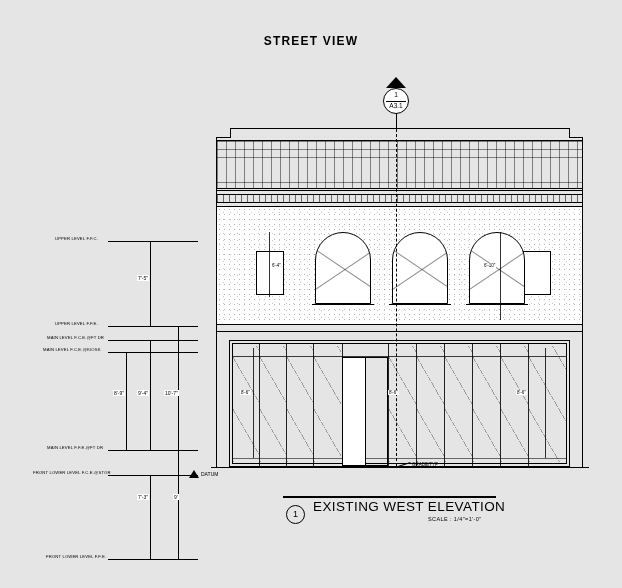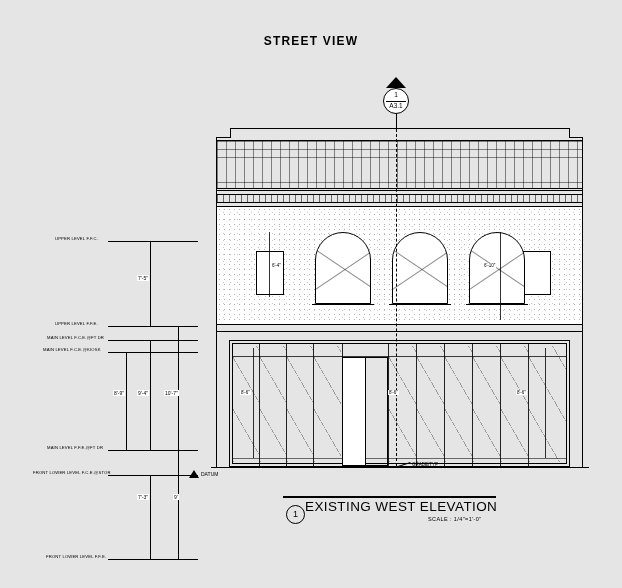--- a/index.html
+++ b/index.html
@@ -25,21 +25,21 @@
   
   #street-view-title {
     left: 0; top: 34px;
     width: 622px;
     text-align: center;
     font-size: 12px;
     font-weight: bold;
     letter-spacing: 1.2px;
   }
   #main-title {
-    left: 305px; top: 499px;
+    left: 313px; top: 499px;
     font-size: 13.5px;
     letter-spacing: 0.4px;
     white-space: nowrap;
   }
   #scale-note {
     left: 428px; top: 516px;
     font-size: 5.5px;
     letter-spacing: 0.4px;
     white-space: nowrap;
   }

